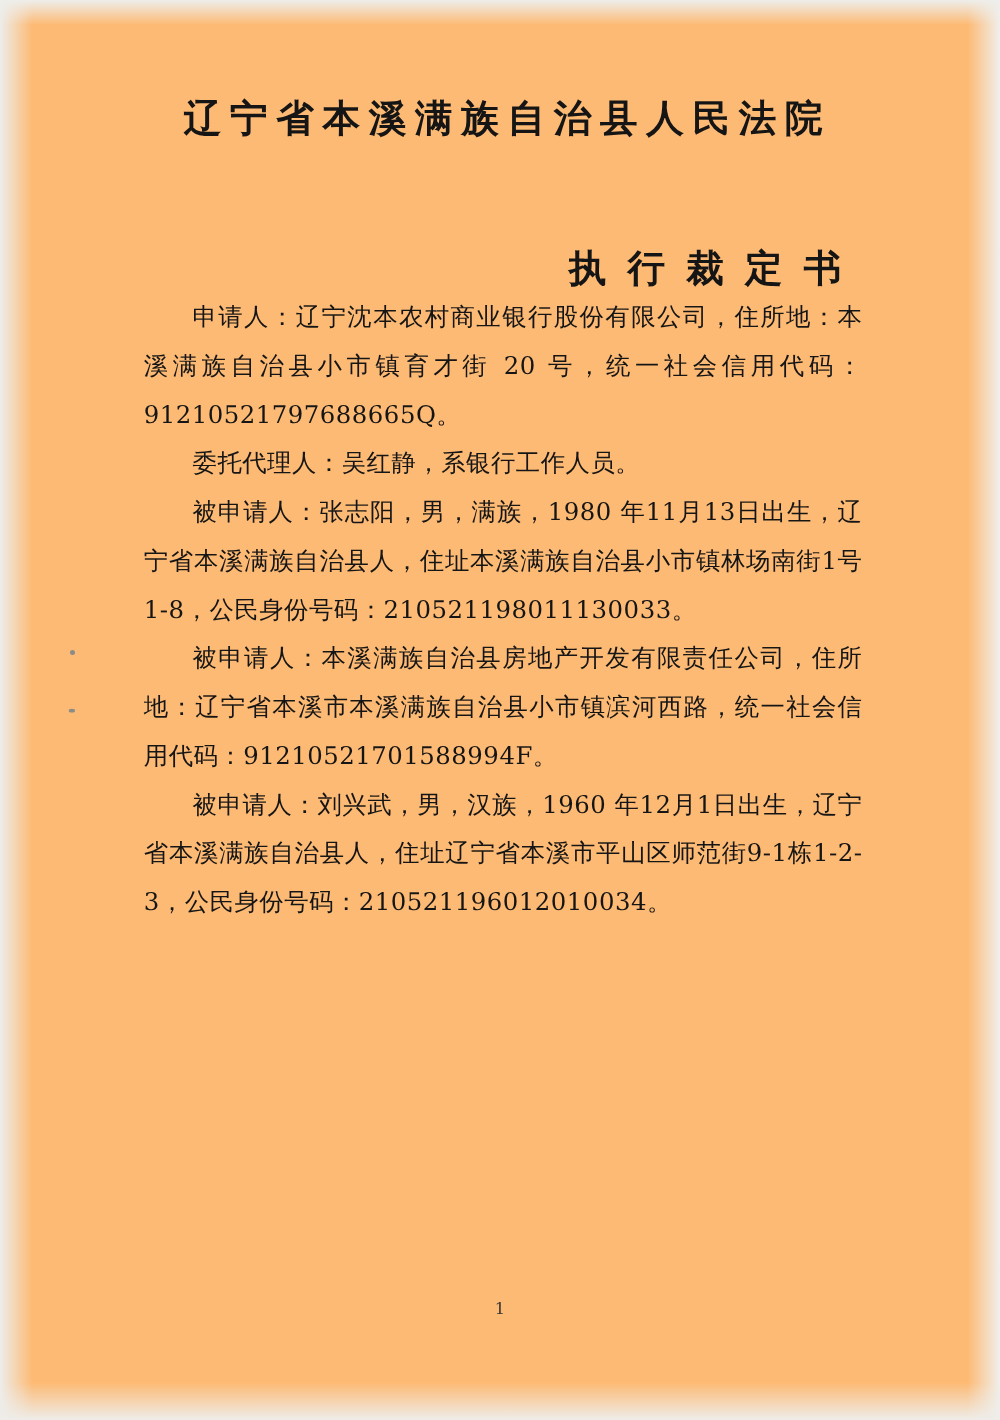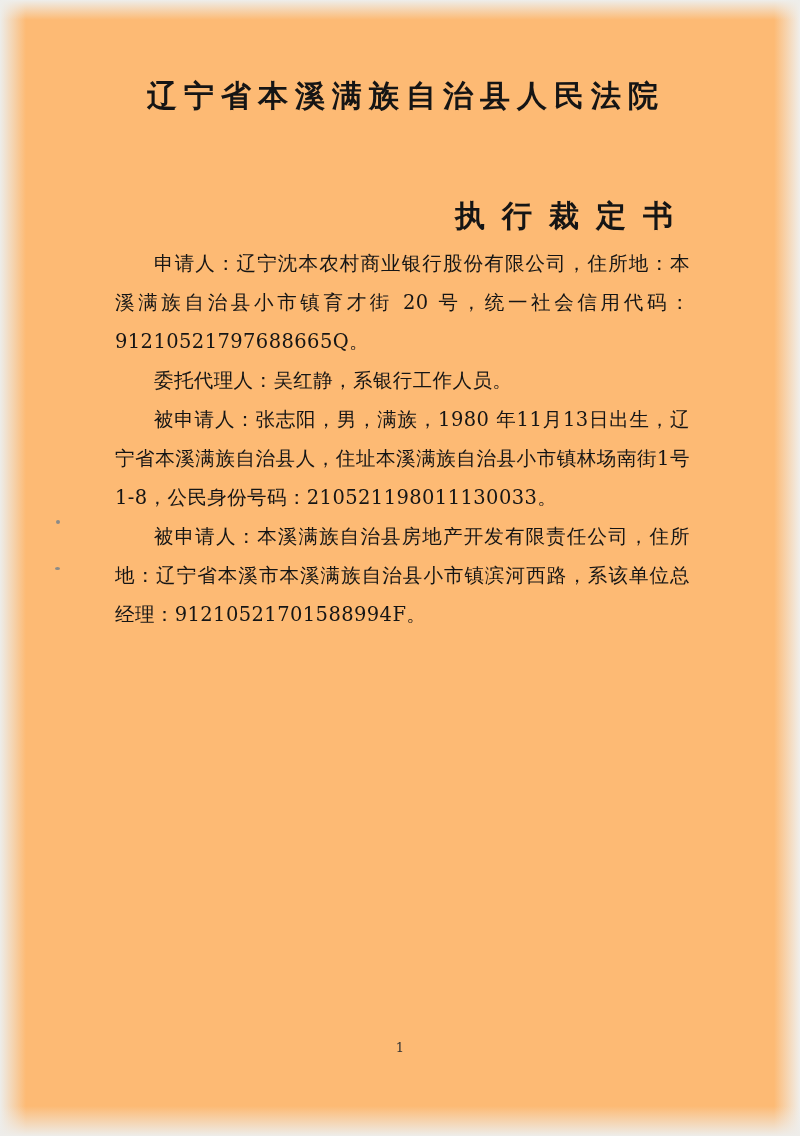--- a/index.html
+++ b/index.html
@@ -91,21 +91,20 @@
   }
   .body-p {
     font-size: 19.5px;
     line-height: 39px;
     margin: 0;
     text-align: justify;
     text-justify: inter-ideograph;
     letter-spacing: 0.4px;
   }
   .body-p.first {
-    margin-top: 10px;
   }
   .indent {
     text-indent: 39px;
   }
   .page-number {
     position: absolute;
     left: 0;
     top: 1040px;
     width: 800px;
     text-align: center;
@@ -133,22 +132,23 @@
     <h2 class="doc-title">执行裁定书</h2>
 
 
     <p class="body-p indent first">申请人：辽宁沈本农村商业银行股份有限公司，住所地：本溪满族自治县小市镇育才街 20 号，统一社会信用代码：91210521797688665Q。</p>
 
 
     <p class="body-p indent">委托代理人：吴红静，系银行工作人员。</p>
 
     <p class="body-p indent">被申请人：张志阳，男，满族，1980 年11月13日出生，辽宁省本溪满族自治县人，住址本溪满族自治县小市镇林场南街1号1-8，公民身份号码：210521198011130033。</p>
 
-    <p class="body-p indent">被申请人：本溪满族自治县房地产开发有限责任公司，住所地：辽宁省本溪市本溪满族自治县小市镇滨河西路，系该单位总经理：91210521701588994F。</p>
+    <p class="body-p indent">被申请人：本溪满族自治县房地产开发有限责任公司，住所地：辽宁省本溪市本溪满族自治县小市镇滨河西路，统一社会信用代码：91210521701588994F。</p>
 
 
+    <p class="body-p indent">被申请人：刘兴武，男，汉族，1960 年12月1日出生，辽宁省本溪满族自治县人，住址辽宁省本溪市平山区师范街9-1栋1-2-3，公民身份号码：210521196012010034。</p>
 
 
   </div>
 
   <div class="page-number">1</div>
 
 </div>
 
 </body></html>

